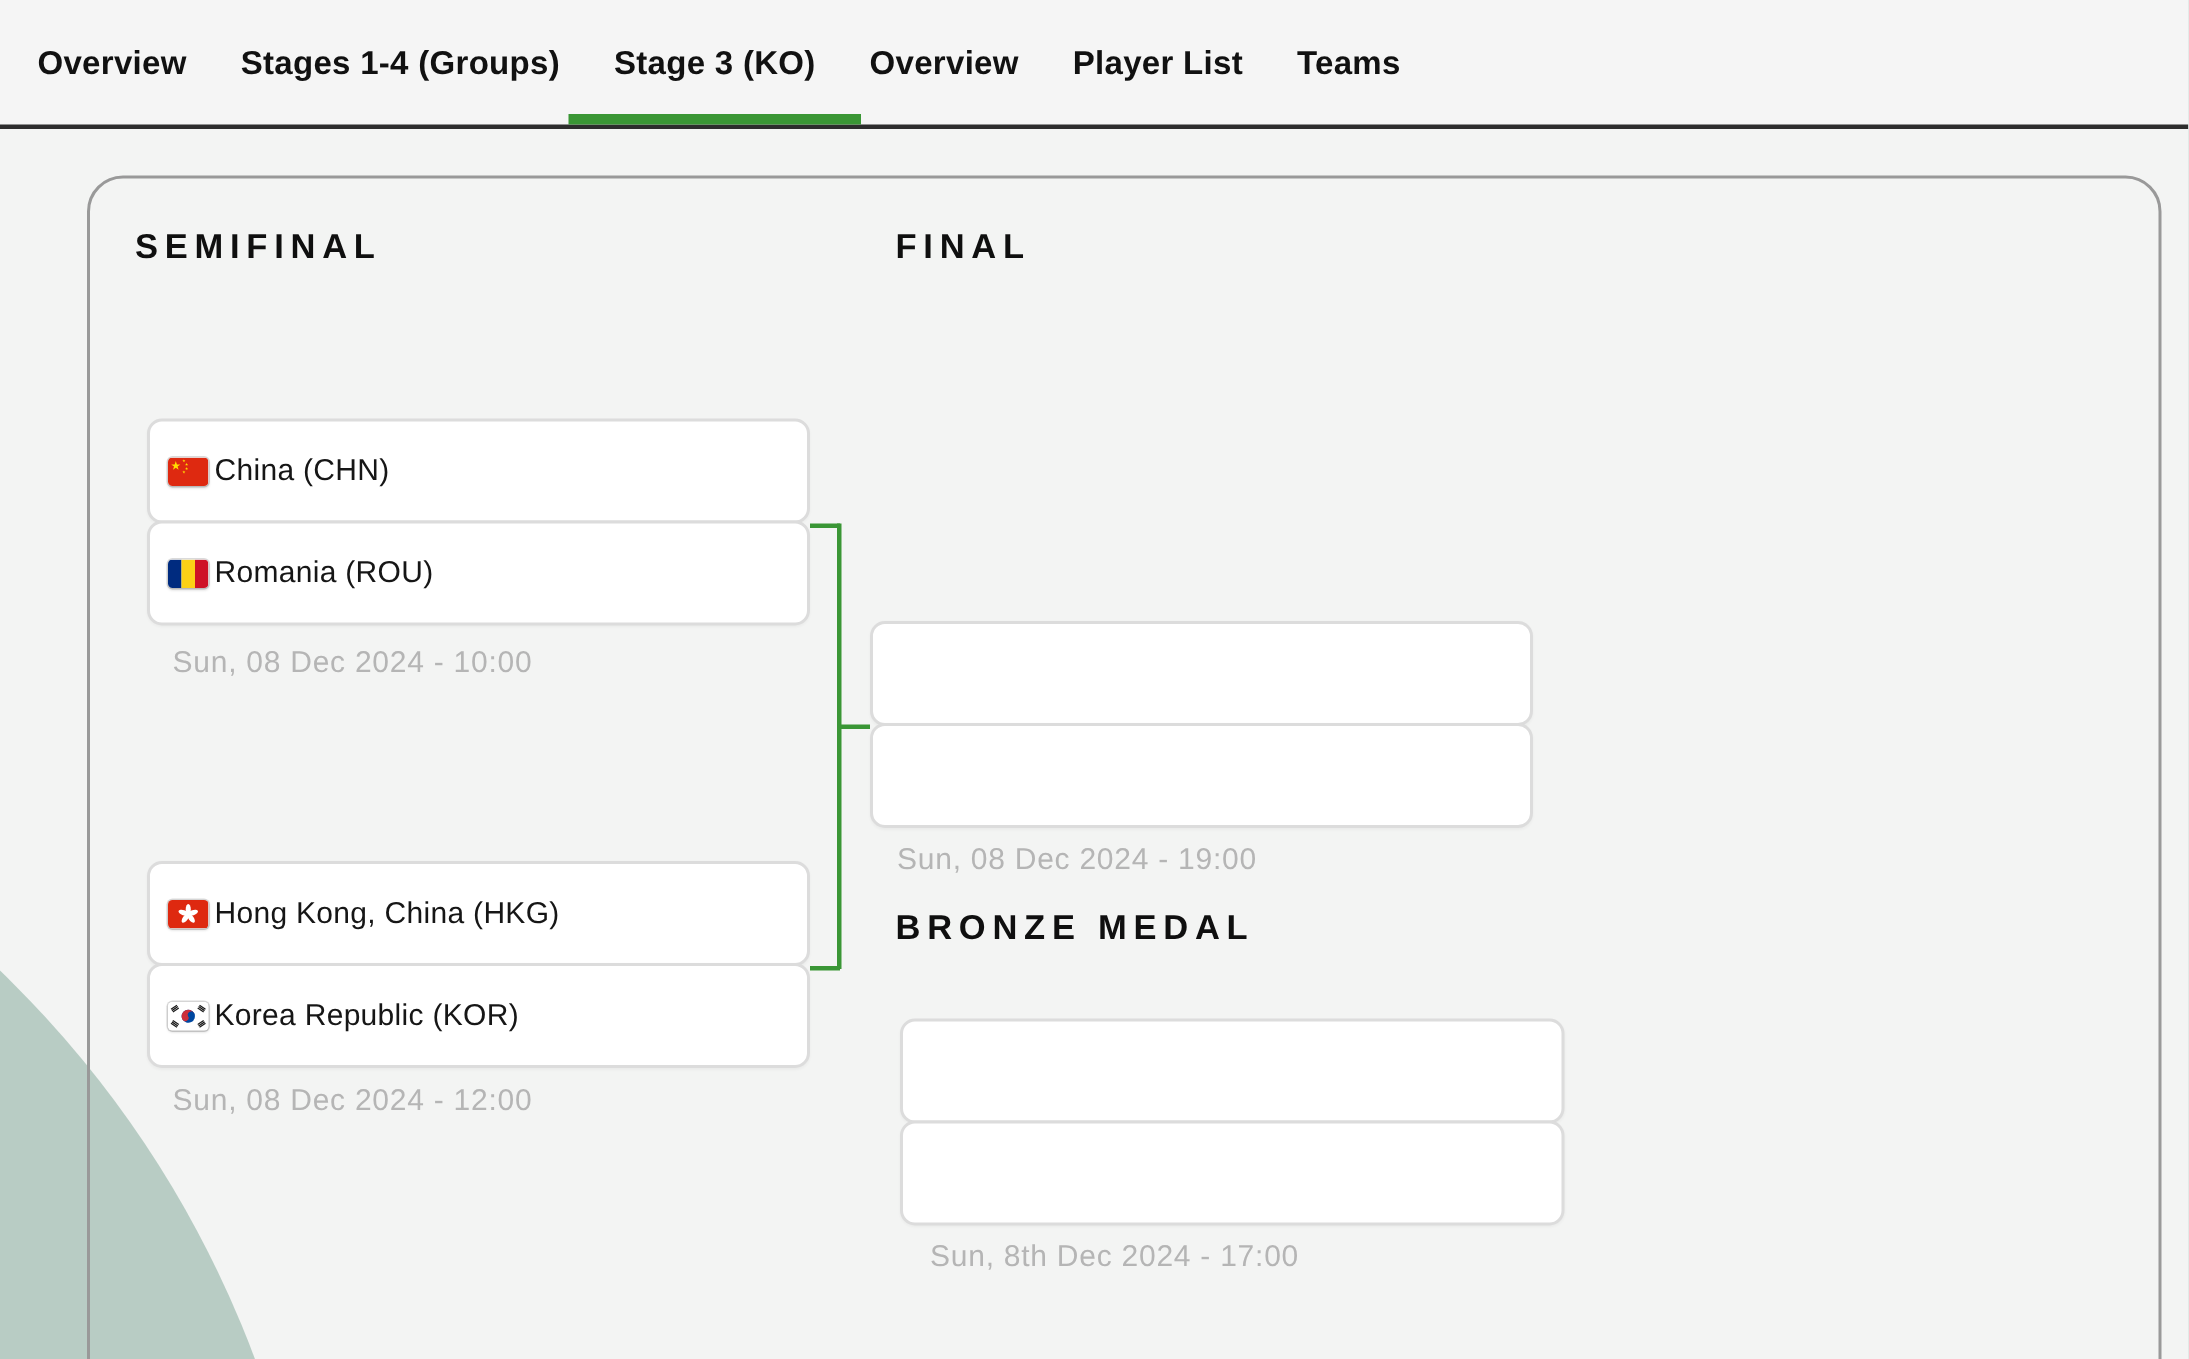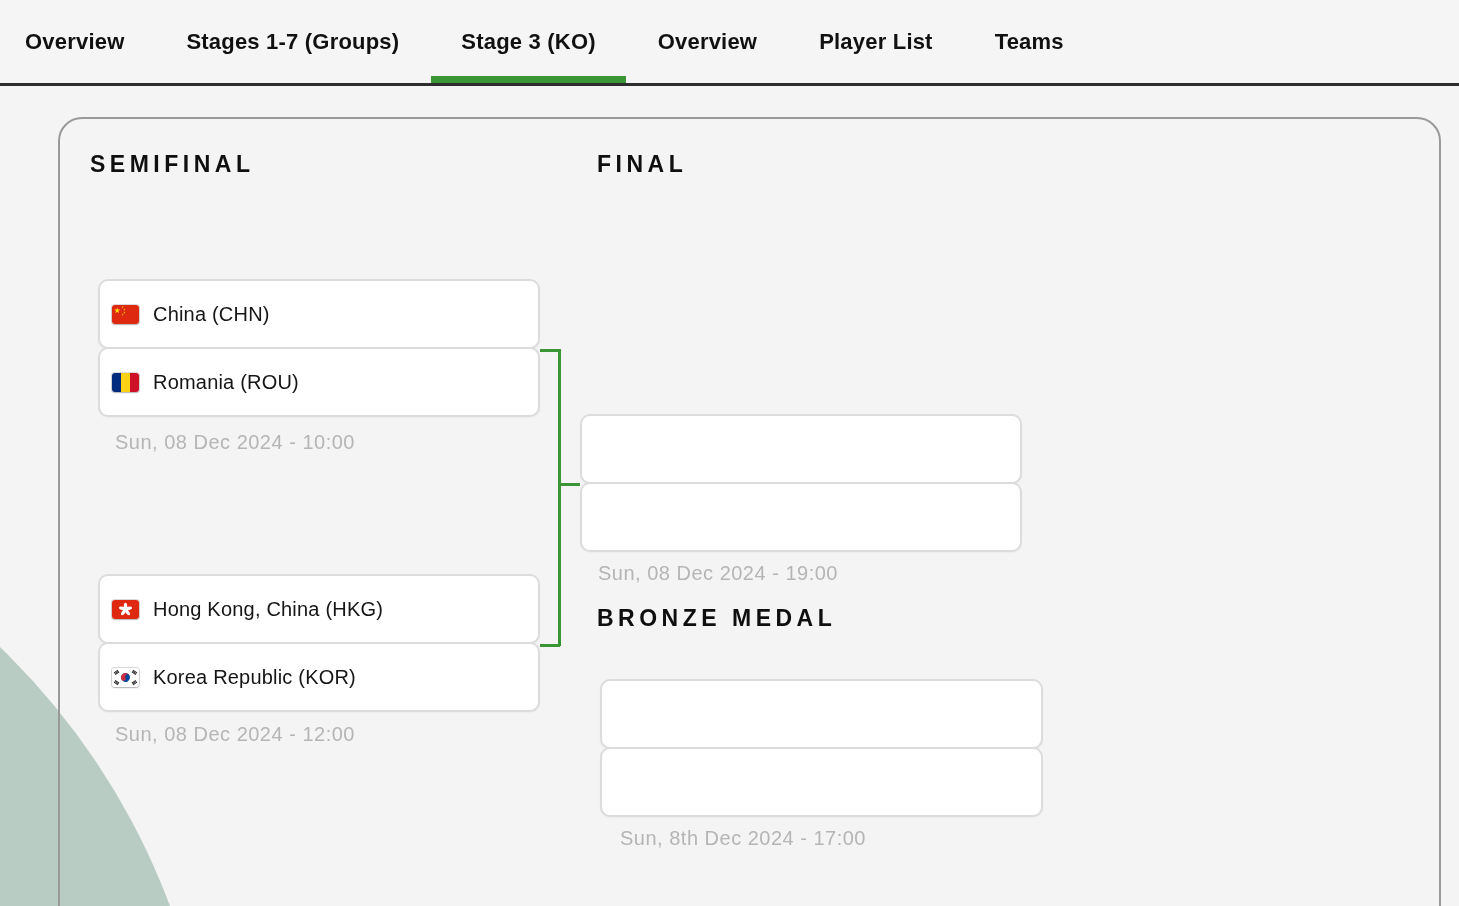--- a/index.html
+++ b/index.html
@@ -16,39 +16,39 @@
   html,body{margin:0;padding:0;}
   body{font-family:"Liberation Sans","DejaVu Sans",sans-serif;}
   .page{position:relative;width:1459px;height:906px;overflow:hidden;background:var(--page-bg);}
 
   
   .bg-circle{position:absolute;border-radius:50%;background:var(--circle-sage);z-index:0;}
   .circle-a{left:-1182px;top:452px;width:1396px;height:1396px;}
 
   
   .tabbar{position:absolute;left:0;top:0;right:0;height:86px;background:var(--nav-bg);
-    border-bottom:3px solid #2d2d2d;display:flex;align-items:center;gap:62px;
+    border-bottom:3px solid #2d2d2d;display:flex;align-items:center;gap:36px;
     padding-left:25px;z-index:5;}
   .tab{position:relative;height:100%;display:flex;align-items:center;
     font-size:22px;font-weight:700;color:#111;letter-spacing:.2px;cursor:pointer;white-space:nowrap;}
   .tab.active::after{content:"";position:absolute;left:-30px;right:-30px;bottom:0;height:7px;
     background:var(--accent-green);}
 
   
   .panel{position:absolute;left:58px;top:117px;right:18px;height:1000px;
     border:2px solid var(--panel-border);border-radius:24px;z-index:1;background:transparent;}
   .col-heading{position:absolute;font-size:23px;font-weight:700;letter-spacing:4.5px;
     color:#0f0f0f;white-space:nowrap;}
   .heading-semifinal{left:30px;top:32px;}
   .heading-final{left:537px;top:32px;}
   .heading-bronze{left:537px;top:486px;}
 
   .match-card{position:absolute;width:442px;}
   .team-row{height:70px;background:#ffffff;border:2px solid var(--card-border);
-    border-radius:10px;display:flex;align-items:center;padding-left:12px;gap:14px;
+    border-radius:10px;display:flex;align-items:center;padding-left:12px;gap:4px;
     box-shadow:0 1px 2px rgba(0,0,0,0.04);}
   .team-row + .team-row{margin-top:-2px;}
   .team-name{font-size:20px;font-weight:500;color:var(--text-dark);letter-spacing:.2px;}
 
   .match-date{position:absolute;font-size:20px;color:var(--date-text);letter-spacing:.5px;white-space:nowrap;}
 
   .flag-chip{width:27px;height:19px;border-radius:3px;overflow:hidden;flex:0 0 auto;
     box-shadow:0 0 0 1px rgba(0,0,0,.14),0 1px 2px rgba(0,0,0,.18);display:block;}
   .flag-chip svg{display:block;}
 
@@ -73,21 +73,21 @@
 </style>
 </head>
 <body>
 
 <div class="page">
 
   <div class="bg-circle circle-a"></div>
 
   <nav class="tabbar">
     <div class="tab">Overview</div>
-    <div class="tab">Stages 1-7 (Groups)</div>
+    <div class="tab">Stages 1-4 (Groups)</div>
     <div class="tab active">Stage 3 (KO)</div>
     <div class="tab">Overview</div>
     <div class="tab">Player List</div>
     <div class="tab">Teams</div>
   </nav>
 
   <section class="panel">
 
     <h2 class="col-heading heading-semifinal">SEMIFINAL</h2>
     <h2 class="col-heading heading-final">FINAL</h2>

